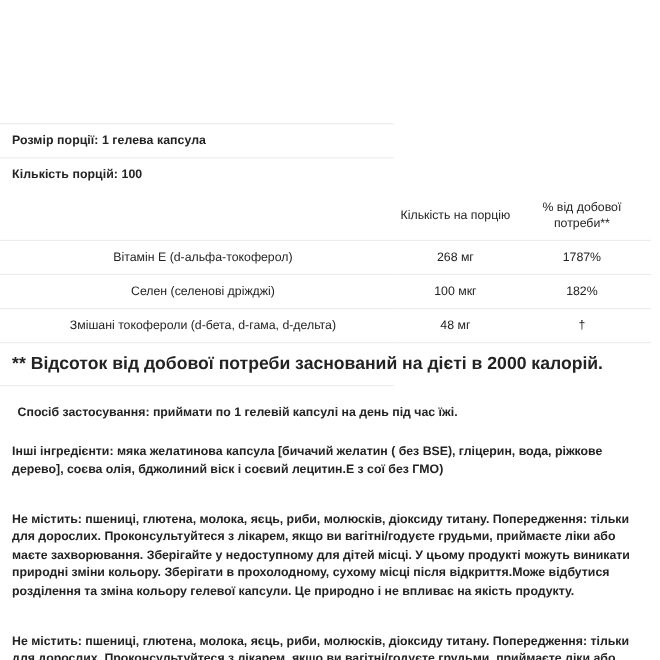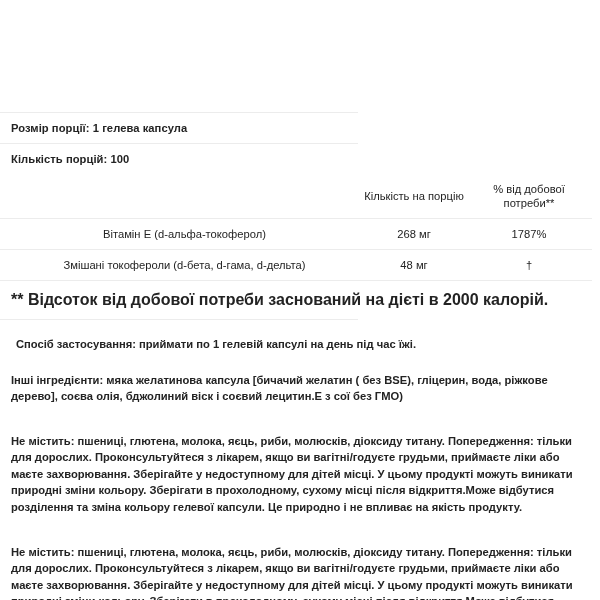--- a/index.html
+++ b/index.html
@@ -123,20 +123,25 @@
         <th>% від добової потреби**</th>
       </tr>
     </thead>
     <tbody>
       <tr>
         <td>Вітамін Е (d-альфа-токоферол)</td>
         <td>268 мг</td>
         <td>1787%</td>
       </tr>
       <tr>
+        <td>Селен (селенові дріжджі)</td>
+        <td>100 мкг</td>
+        <td>182%</td>
+      </tr>
+      <tr>
         <td>Змішані токофероли (d-бета, d-гама, d-дельта)</td>
         <td>48 мг</td>
         <td>†</td>
       </tr>
     </tbody>
   </table>
 
   <div class="footnote">** Відсоток від добової потреби заснований на дієті в 2000 калорій.</div>
 
 

